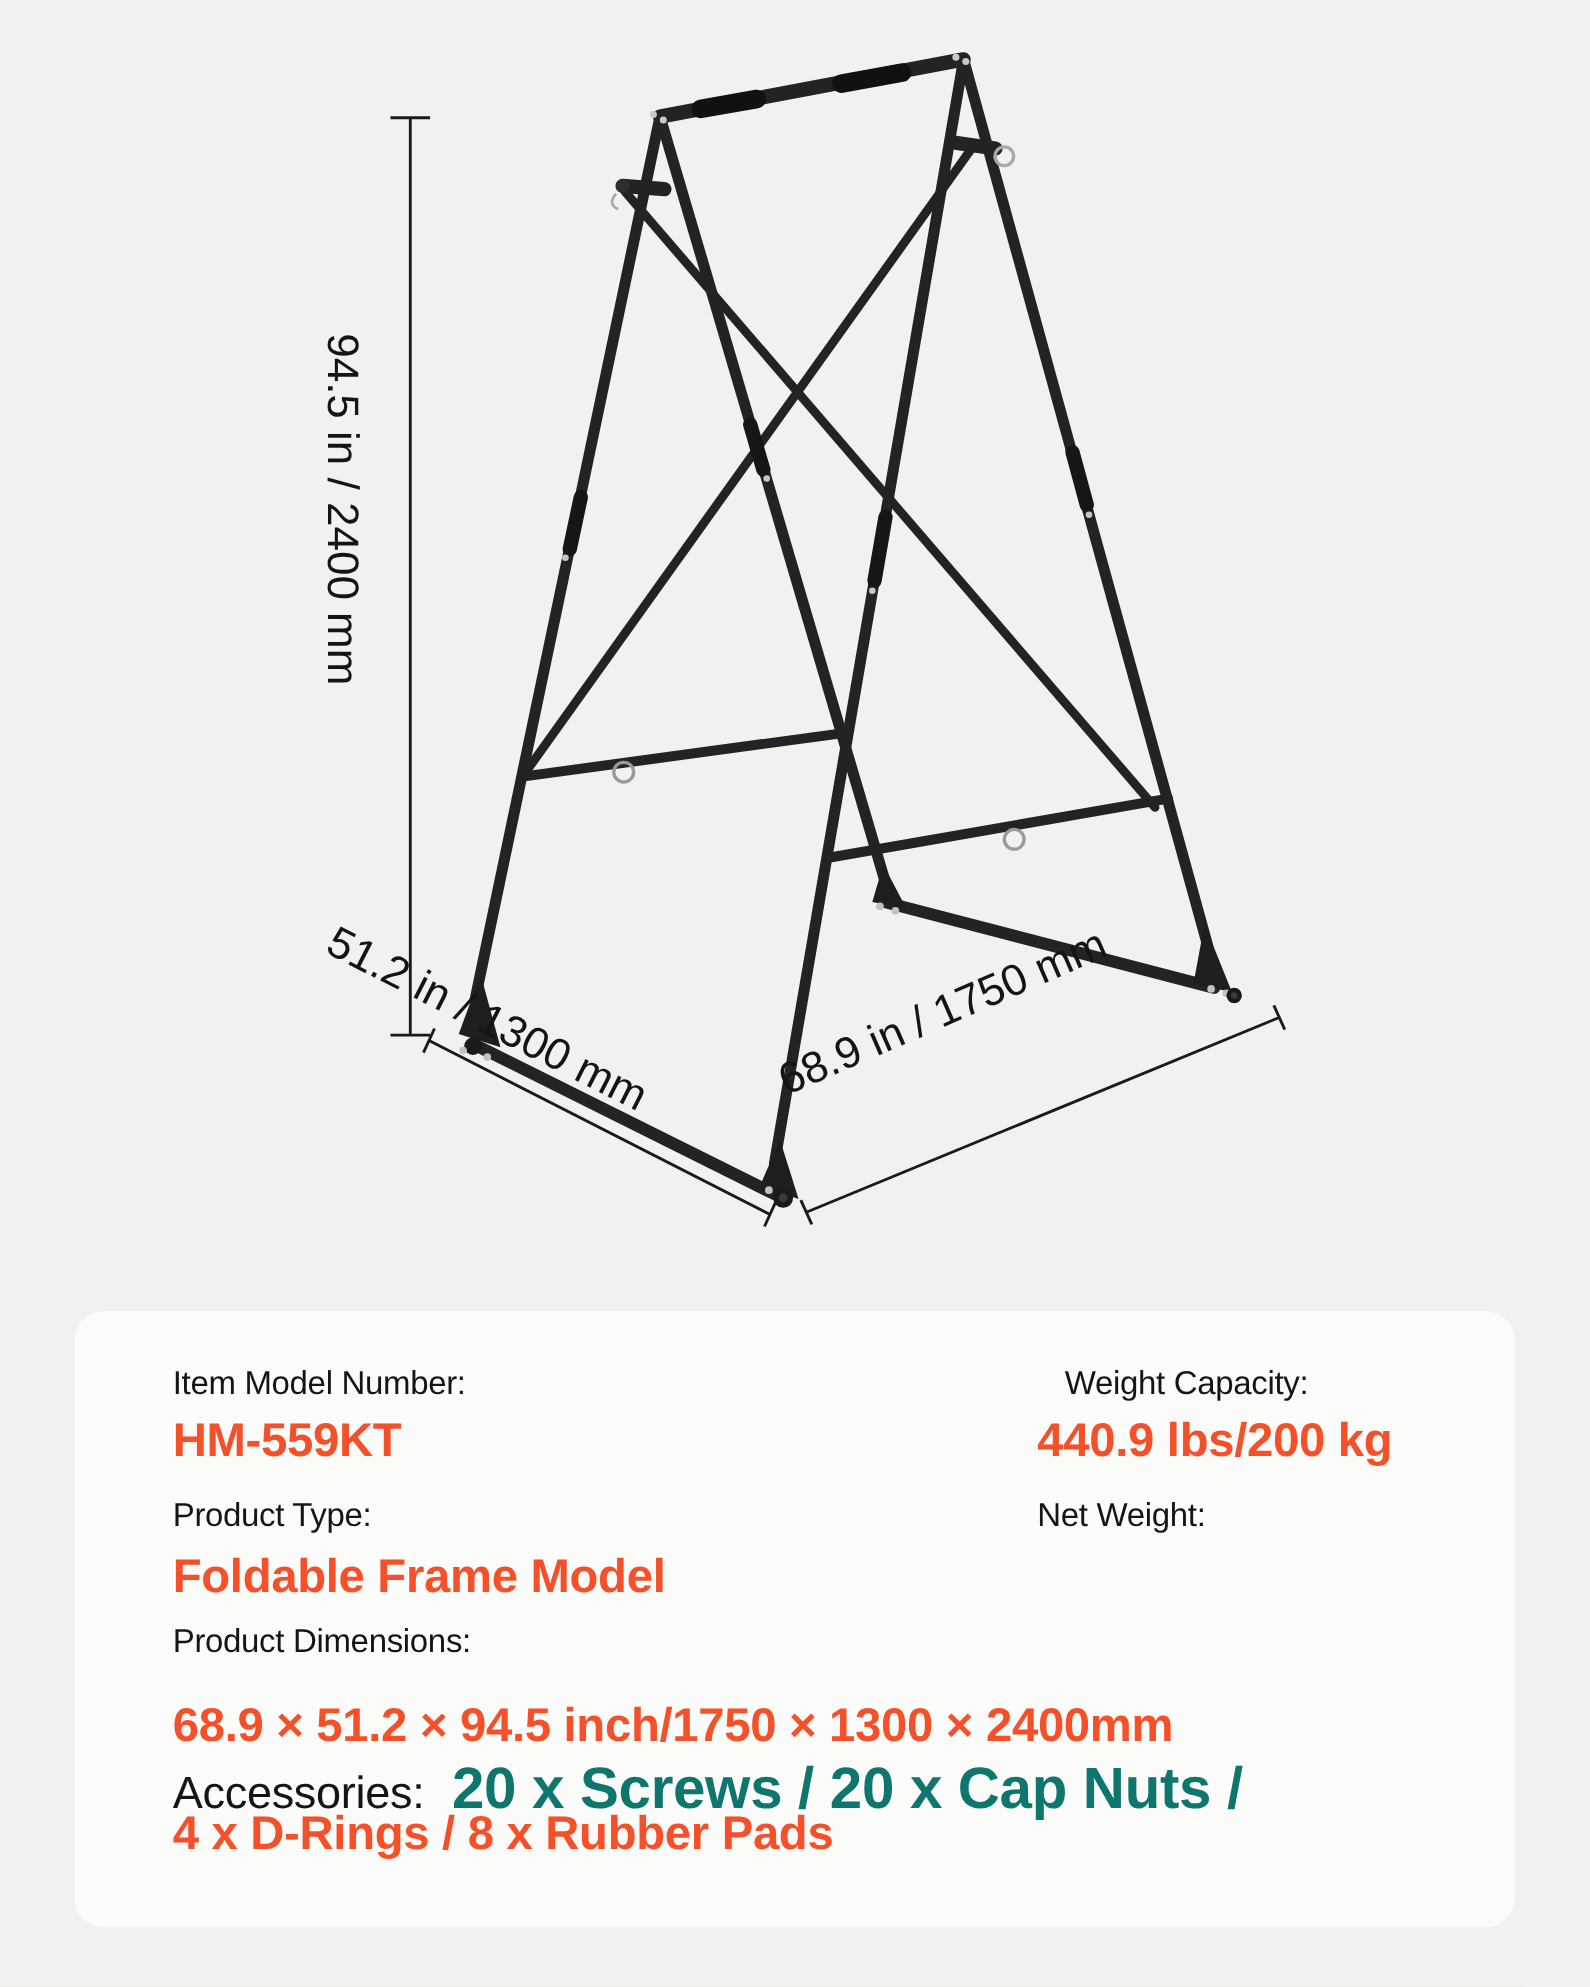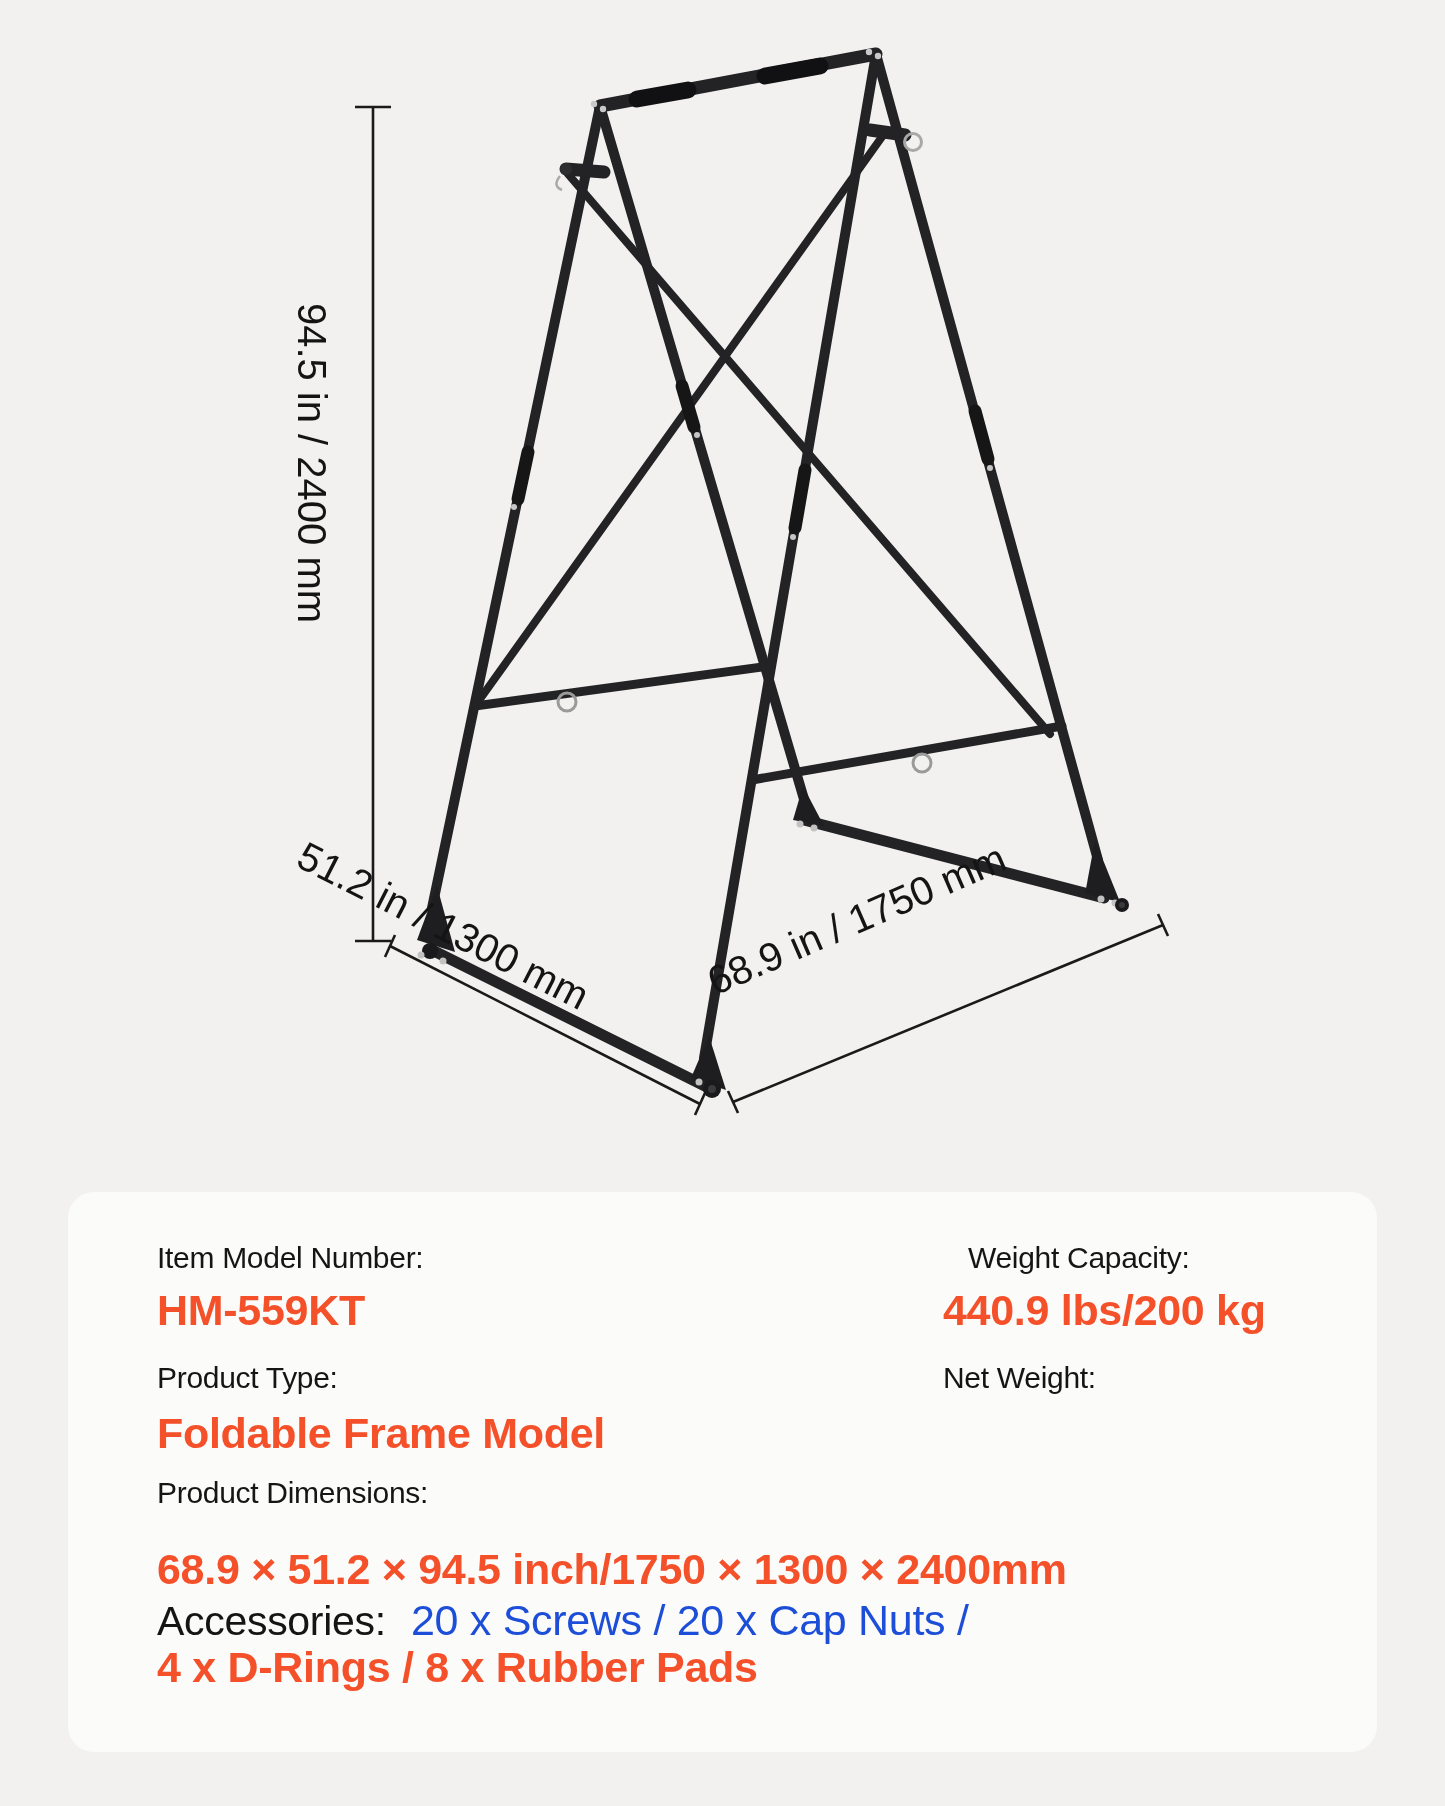--- a/index.html
+++ b/index.html
@@ -40,23 +40,23 @@
     font-weight:700;
     color:#F4502A;
   }
   .inline-label{
     font-size:41px;
     font-weight:400;
     color:#151515;
     padding-right:14px;
   }
   .inline-value{
-    font-size:43px;
-    font-weight:400;
-    color:#1d4ed8;
+    font-size:53px;
+    font-weight:700;
+    color:#0f766e;
   }
 </style>
 </head>
 <body>
 
 <div class="stage">
 
   <svg width="1445" height="1806" viewBox="0 0 1445 1806">
 
     <g stroke="#232325" stroke-width="8" stroke-linecap="round">

